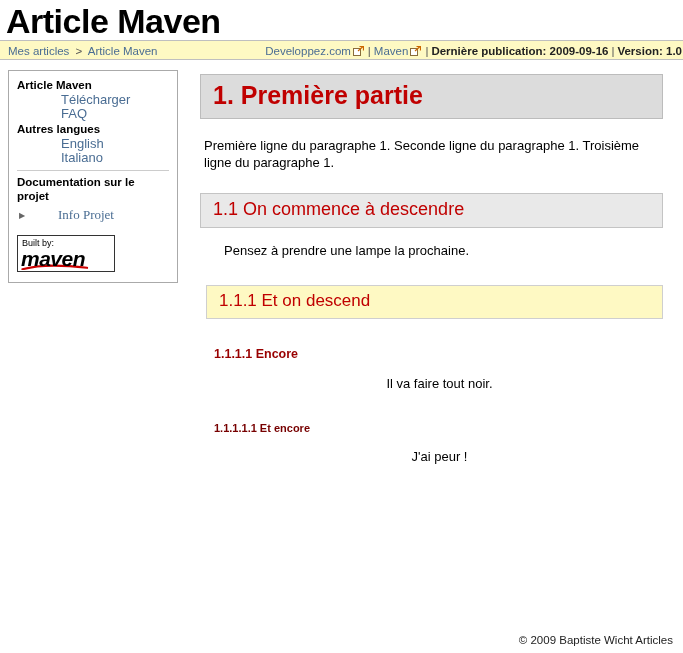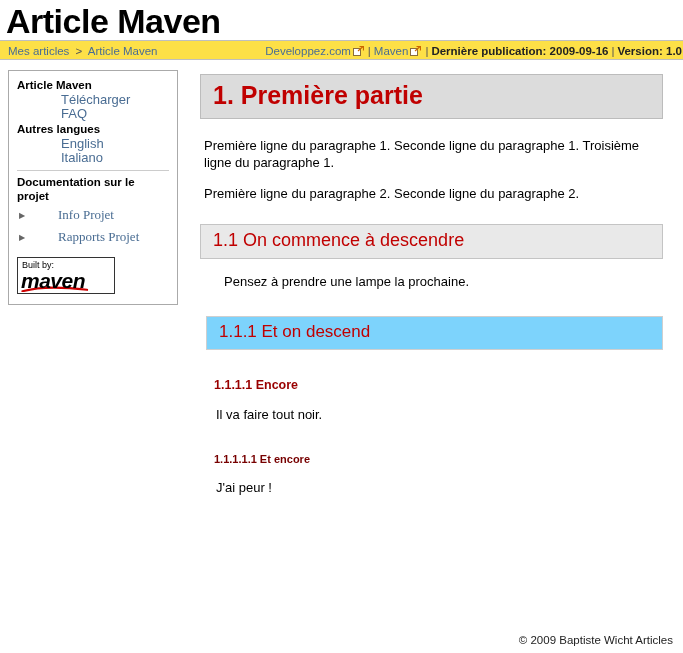--- a/index.html
+++ b/index.html
@@ -23,21 +23,21 @@
     color: #000000;
     padding: 2px 0 0 6px;
     letter-spacing: -0.5px;
     line-height: 38px;
   }
 
   
   .breadcrumb-bar {
     border-top: 1px solid #bfbfbf;
     border-bottom: 1px solid #bfbfbf;
-    background: #fde047;
+    background: #fef9c3;
     height: 20px;
     line-height: 20px;
     font-size: 11.5px;
     position: relative;
     padding: 0 6px;
     box-sizing: border-box;
   }
   .crumb-left {
     position: absolute;
     left: 8px;
@@ -178,21 +178,21 @@
     padding: 5px 12px 7px 12px;
     margin: 22px 0 14px 0;
   }
   .h2-box .htext {
     font-size: 18px;
     color: #c00000;
     line-height: 21px;
   }
   .h3-box {
     border: 1px solid #cfcfcf;
-    background: #7dd3fc;
+    background: #fef9c3;
     padding: 5px 12px 7px 12px;
     margin: 26px 0 16px 6px;
   }
   .h3-box .htext {
     font-size: 17px;
     color: #c00000;
     line-height: 20px;
   }
   .h4 {
     font-size: 12.5px;
@@ -208,21 +208,21 @@
   }
 
   .para {
     font-size: 13px;
     color: #000000;
     line-height: 17px;
     margin: 0 0 14px 4px;
   }
   .para.indent-1 { margin-left: 24px; }
   .para.indent-2 { margin-left: 12px; }
-  .para.indent-3 { margin-left: 16px; }
+  .para.indent-3 { margin-left: 16px; text-align: center; }
 
   
   .footer {
     position: absolute;
     right: 10px;
     bottom: 7px;
     font-size: 11.5px;
     color: #222222;
   }
 </style>
@@ -271,41 +271,37 @@
     <div class="nav-sub">
       <a class="nav-link" href="#">Italiano</a>
     </div>
 
     <div class="nav-sep"></div>
 
     <div class="nav-head">Documentation sur le projet</div>
     <div class="nav-item-arrow">
       <span class="arrow-icon">▶</span><a class="nav-link" href="#">Info Projet</a>
     </div>
-    <div class="nav-item-arrow">
-      <span class="arrow-icon">▶</span><a class="nav-link" href="#">Rapports Projet</a>
-    </div>
 
     <div class="maven-badge">
       <div class="maven-builtby">Built by:</div>
       <div class="maven-word">maven</div>
       <svg class="maven-swoosh" viewBox="0 0 90 8" preserveAspectRatio="none">
         <path d="M2 7 C 22 1, 55 1, 88 5" stroke="#cc0000" stroke-width="3" fill="none" stroke-linecap="round"></path>
       </svg>
     </div>
   </div>
 
   <div class="content">
 
     <div class="h1-box">
       <div class="htext">1. Première partie</div>
     </div>
 
     <p class="para">Première ligne du paragraphe 1. Seconde ligne du paragraphe 1. Troisième ligne du paragraphe 1.</p>
-    <p class="para">Première ligne du paragraphe 2. Seconde ligne du paragraphe 2.</p>
 
     <div class="h2-box">
       <div class="htext">1.1 On commence à descendre</div>
     </div>
 
     <p class="para indent-1">Pensez à prendre une lampe la prochaine.</p>
 
     <div class="h3-box">
       <div class="htext">1.1.1 Et on descend</div>
     </div>

